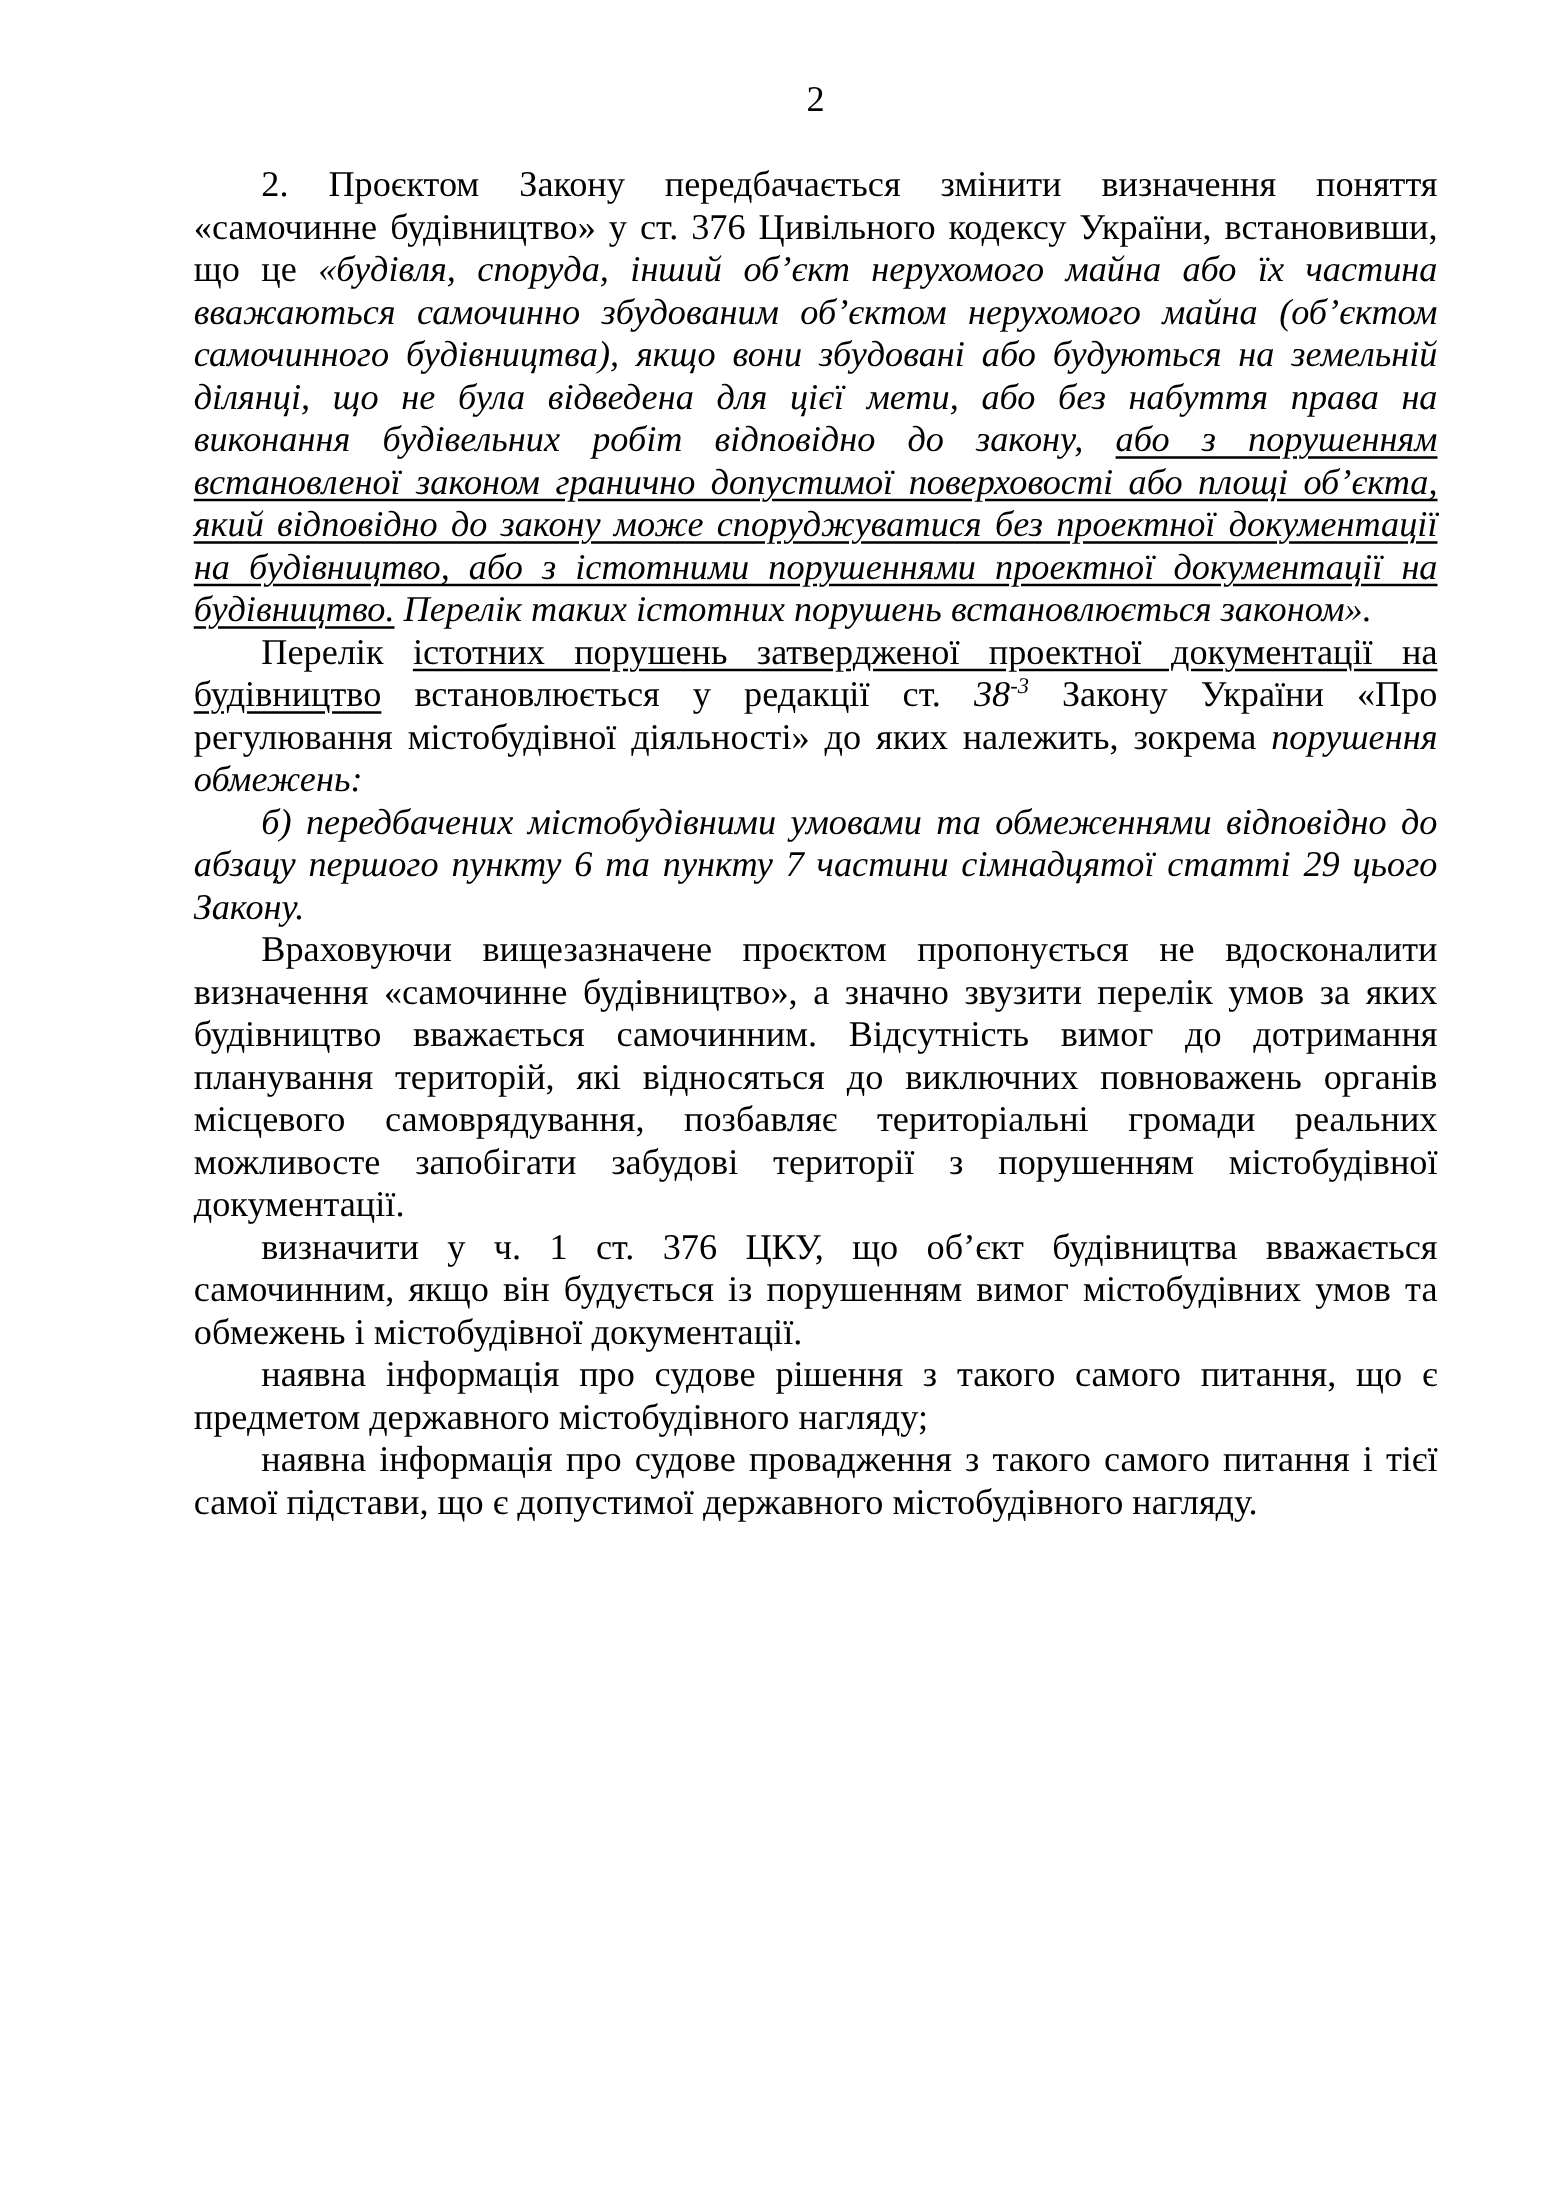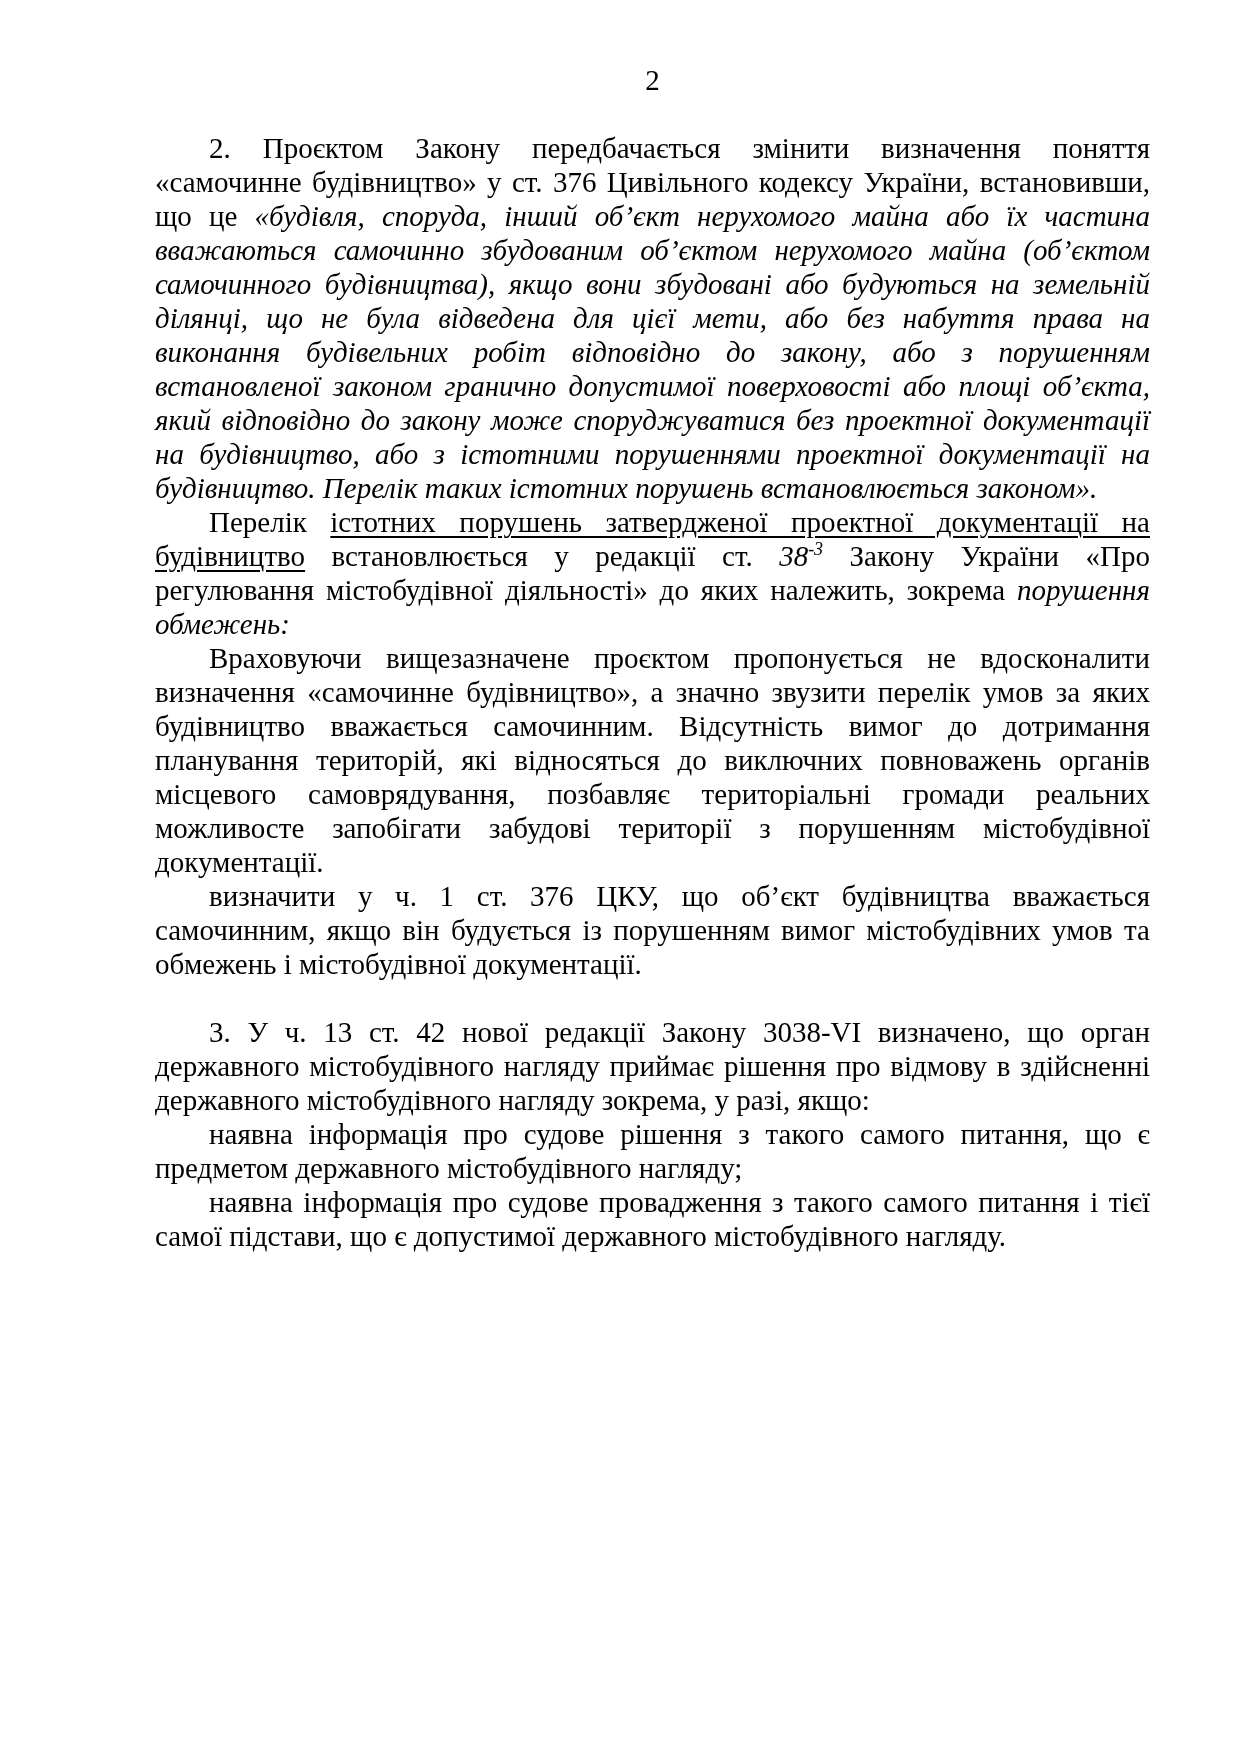--- a/index.html
+++ b/index.html
@@ -34,37 +34,38 @@
   }
   .r-i  { font-style: italic; }
   .r-bi { font-style: italic; font-weight: bold; }
   .r-u  {
     text-decoration: underline;
     text-decoration-thickness: 2px;
     text-underline-offset: 4px;
   }
   .r-iu {
     font-style: italic;
+    text-decoration: underline;
     text-decoration-thickness: 2px;
     text-underline-offset: 4px;
   }
   .r-isup {
     font-style: italic;
     font-size: 0.62em;
     vertical-align: super;
     line-height: 0;
   }
 </style>
 </head>
 <body>
 
 <div class="page">
   <p class="page-number">2</p>
   <div class="doc-body">
       <p class="para"><span>2. Проєктом Закону передбачається змінити визначення поняття «самочинне будівництво» у ст. 376 Цивільного кодексу України, встановивши, що це </span><span class="r-i">«будівля, споруда, інший об’єкт нерухомого майна або їх частина вважаються самочинно збудованим об’єктом нерухомого майна (об’єктом самочинного будівництва), якщо вони збудовані або будуються на земельній ділянці, що не була відведена для цієї мети, або без набуття права на виконання будівельних робіт відповідно до закону, </span><span class="r-iu">або з порушенням встановленої законом гранично допустимої поверховості або площі об’єкта, який відповідно до закону може споруджуватися без проектної документації на будівництво, або з істотними порушеннями проектної документації на будівництво.</span><span class="r-i"> Перелік таких істотних порушень встановлюється законом».</span></p>
       <p class="para"><span>Перелік </span><span class="r-u">істотних порушень затвердженої проектної документації на будівництво</span><span> встановлюється у редакції ст. </span><span class="r-i">38</span><span class="r-isup">-3</span><span> Закону України «Про регулювання містобудівної діяльності» до яких належить, зокрема </span><span class="r-i">порушення обмежень:</span></p>
+      <p class="para"><span class="r-i">б) передбачених містобудівними умовами та обмеженнями відповідно до абзацу першого пункту 6 та пункту 7 частини сімнадцятої статті 29 цього Закону.</span></p>
       <p class="para"><span>Враховуючи вищезазначене проєктом пропонується не вдосконалити визначення «самочинне будівництво», а значно звузити перелік умов за яких будівництво вважається самочинним. Відсутність вимог до дотримання планування територій, які відносяться до виключних повноважень органів місцевого самоврядування, позбавляє територіальні громади реальних можливосте запобігати забудові території з порушенням містобудівної документації.</span></p>
       <p class="para"><span>визначити у ч. 1 ст. 376 ЦКУ, що об’єкт будівництва вважається самочинним, якщо він будується із порушенням вимог містобудівних умов та обмежень і містобудівної документації.</span></p>
-      <p class="para gap-before"><span>3. У ч. 13 ст. 42 нової редакції Закону 3038-VI визначено, що орган державного містобудівного нагляду приймає рішення про відмову в здійсненні державного містобудівного нагляду зокрема, у разі, якщо:</span></p>
       <p class="para"><span>наявна інформація про судове рішення з такого самого питання, що є предметом державного містобудівного нагляду;</span></p>
       <p class="para"><span>наявна інформація про судове провадження з такого самого питання і тієї самої підстави, що є допустимої державного містобудівного нагляду.</span></p>
     </div>
 </div>
 
 </body></html>

